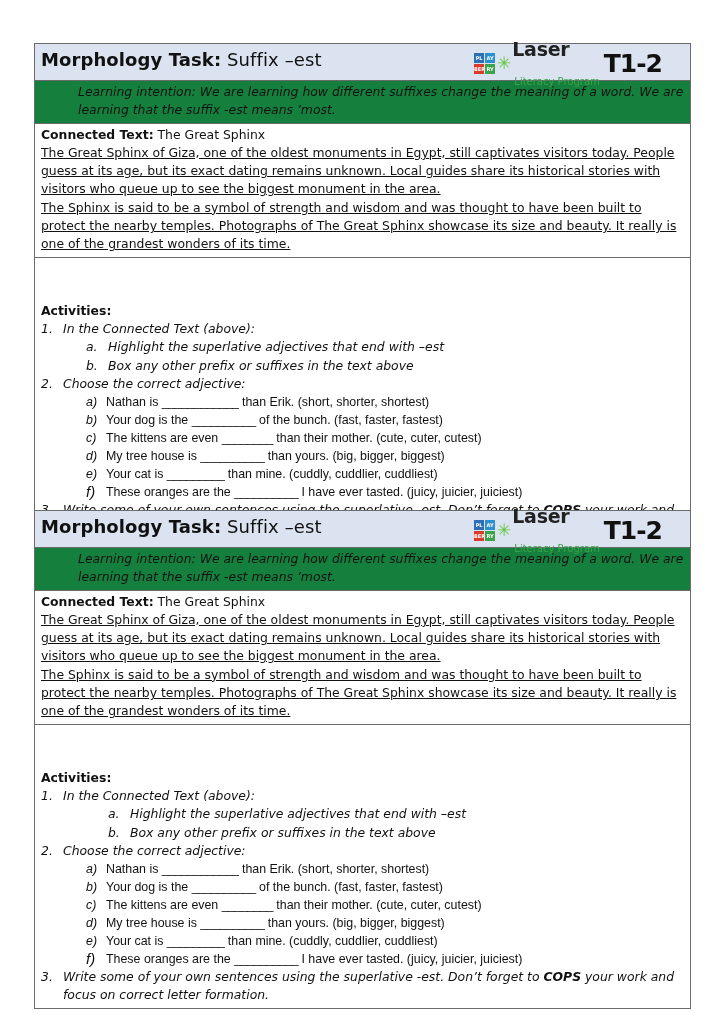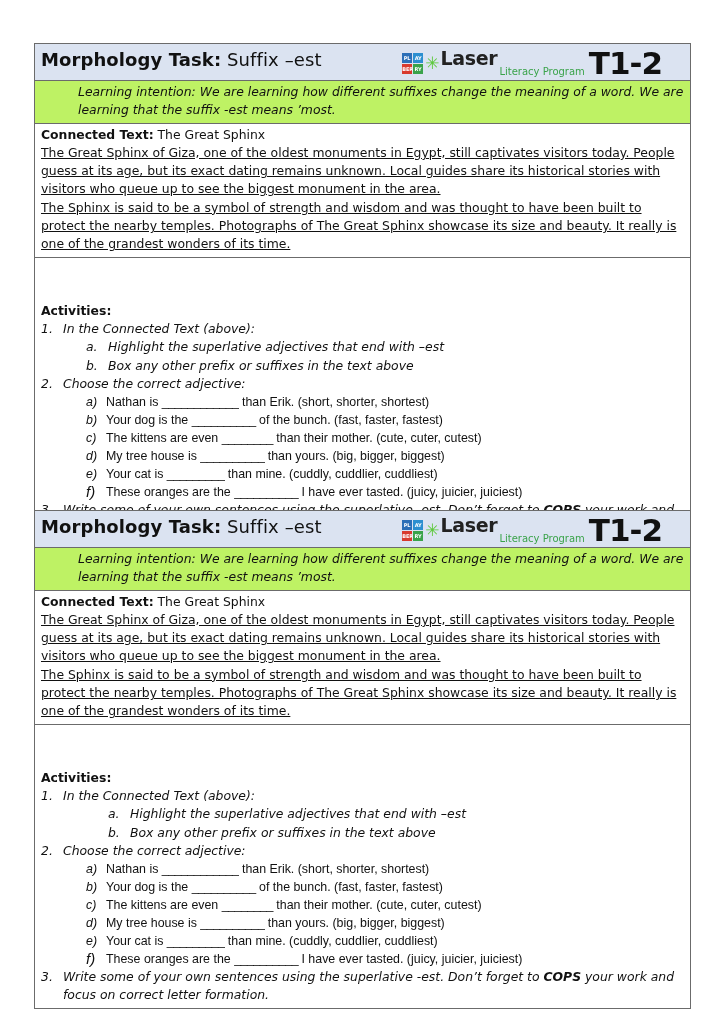--- a/index.html
+++ b/index.html
@@ -10,27 +10,27 @@
   #sheet-2 { top: 510px; }
   .hdr { height: 36px; background: #dbe3f1; border-bottom: 1px solid #6b6b6b; position: relative; }
   .hdr-title { position: absolute; left: 6px; top: 5px; font-size: 18px; letter-spacing: 0.1px; }
   .hdr-title b { font-weight: bold; }
   .hdr-title .sub { font-weight: normal; }
   .logo { position: absolute; right: 28px; top: 4px; height: 30px; display: flex; align-items: center; }
   .logo-squares { display: grid; grid-template-columns: 10px 10px; grid-template-rows: 10px 10px; gap: 1px; margin-right: 2px; }
   .logo-squares span { display: block; font-size: 5px; color: #fff; text-align: center; line-height: 10px; font-weight: bold; }
   .sq1 { background: #2c6fb7; } .sq2 { background: #2c8fd0; } .sq3 { background: #d83a2d; } .sq4 { background: #3aa34a; }
   .logo-star { color: #5cc83a; font-size: 17px; margin-right: 1px; line-height: 1; }
-  .logo-word { display: flex; flex-direction: row; line-height: 1; margin-right: 4px; }
+  .logo-word { display: flex; flex-direction: column; line-height: 1; margin-right: 4px; }
   .logo-laser { font-size: 19px; font-weight: bold; color: #222; letter-spacing: -0.3px; }
   .logo-prog { font-size: 10px; color: #3aa34a; font-weight: normal; margin-top: 18px; margin-left: 2px; }
-  .logo-t12 { font-size: 31px; font-weight: bold; color: #111; letter-spacing: -1px; }
+  .logo-t12 { font-size: 25px; font-weight: bold; color: #111; letter-spacing: -1px; }
   .row { border-bottom: 1px solid #6b6b6b; padding: 2px 6px 3px 6px; font-size: 12.4px; line-height: 18.3px; }
   .row:last-child { border-bottom: none; }
-  .intent { background: #bef264; font-style: italic; padding-left: 43px; }
+  .intent { background: #15803d; font-style: italic; padding-left: 43px; }
   .label { font-weight: bold; margin-top: 42px; }
   .para { margin: 0; text-decoration: underline; }
   ol.acts { margin: 0; padding: 0; list-style: none; }
   .act { display: flex; font-style: italic; }
   .act .num { width: 22px; flex-shrink: 0; }
   .sub-list { margin: 0; padding: 0; list-style: none; }
   .sub-item { display: flex; font-style: italic; }
   .sheet-1 .sub-item { padding-left: 45px; }
   .sheet-2 .sub-item { padding-left: 67px; }
   .sub-item .ltr { width: 22px; flex-shrink: 0; }

